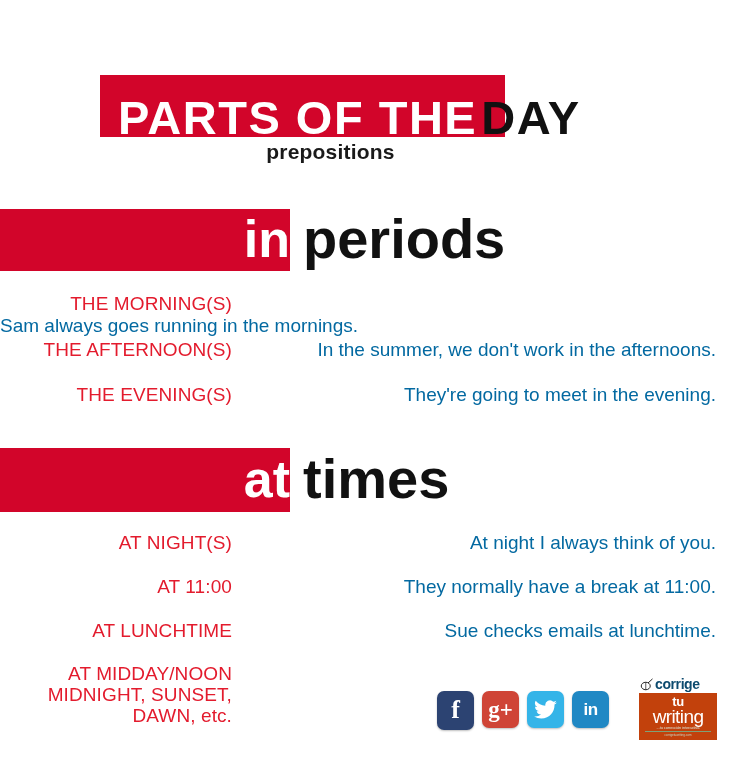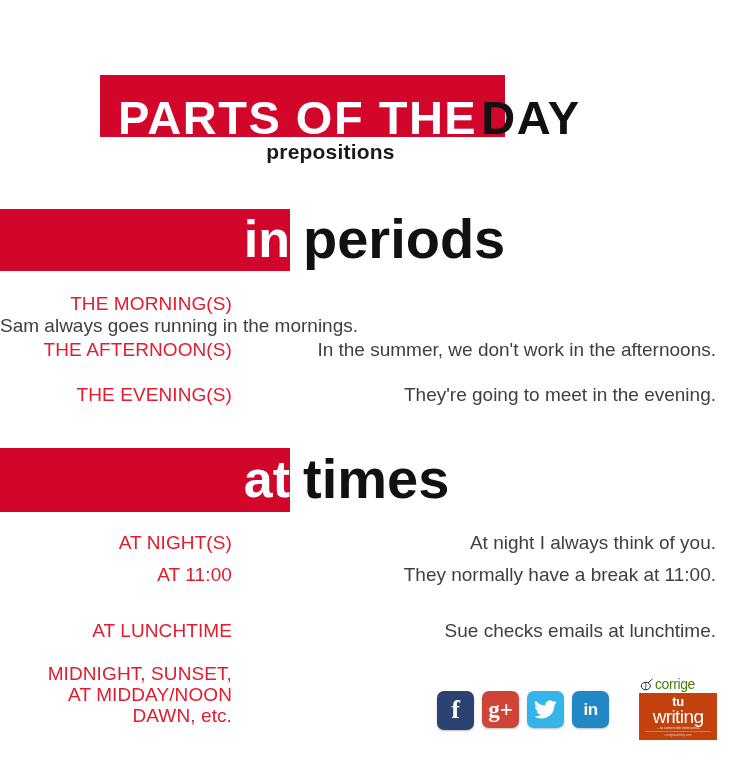--- a/index.html
+++ b/index.html
@@ -129,32 +129,32 @@
     white-space: nowrap;
   }
   .row-term.multiline {
     white-space: normal;
     line-height: 21px;
   }
   .row-example {
     flex: 1;
     text-align: right;
     padding-right: 20px;
-    color: #404040;
+    color: #0369a1;
     font-size: 19px;
     line-height: 22px;
     white-space: nowrap;
   }
 
   #row-morning   { top: 293px; flex-direction: column; }
   #row-afternoon { top: 339px; }
   #row-evening   { top: 384px; }
 
   #row-night     { top: 532px; }
-  #row-eleven    { top: 564px; }
+  #row-eleven    { top: 576px; }
   #row-lunchtime { top: 620px; }
   #row-midday    { top: 663px; }
 
   
   #social-bar {
     position: absolute;
     left: 437px;
     top: 691px;
     display: flex;
     gap: 8px;
@@ -189,22 +189,22 @@
     margin-bottom: 1px;
   }
   #logo-mouse-icon {
     width: 15px;
     height: 13px;
     flex: none;
     margin-right: 1px;
   }
   #logo-corrige {
     font-size: 14px;
-    font-weight: normal;
-    color: #4d7c0f;
+    font-weight: bold;
+    color: #0c4a6e;
     letter-spacing: -0.4px;
     line-height: 14px;
   }
   #logo-box {
     background: #c2410c;
     padding: 2px 0 3px 0;
     text-align: center;
   }
   #logo-tu {
     color: #ffffff;
@@ -280,22 +280,22 @@
 <div class="row" id="row-eleven">
   <div class="row-term">AT 11:00</div>
   <div class="row-example">They normally have a break at 11:00.</div>
 </div>
 <div class="row" id="row-lunchtime">
   <div class="row-term">AT LUNCHTIME</div>
   <div class="row-example">Sue checks emails at lunchtime.</div>
 </div>
 <div class="row" id="row-midday">
   <div class="row-term multiline">
+    <div>AT MIDDAY/NOON</div>
     <div>MIDNIGHT, SUNSET,</div>
-    <div>AT MIDDAY/NOON</div>
     <div>DAWN, etc.</div>
   </div>
   <div class="row-example"></div>
 </div>
 
 <div id="social-bar">
   <div class="social-icon" id="icon-facebook">
     <span>f</span>
   </div>
   <div class="social-icon" id="icon-googleplus">

